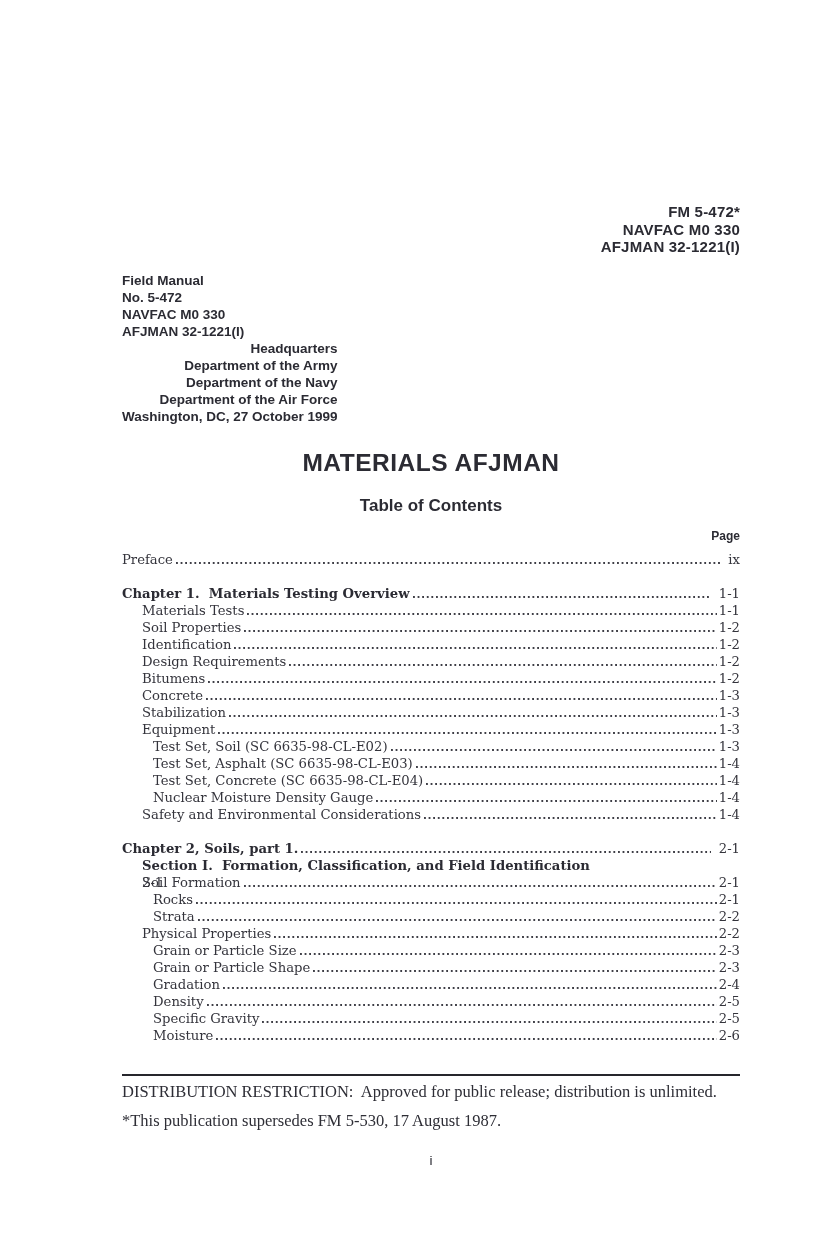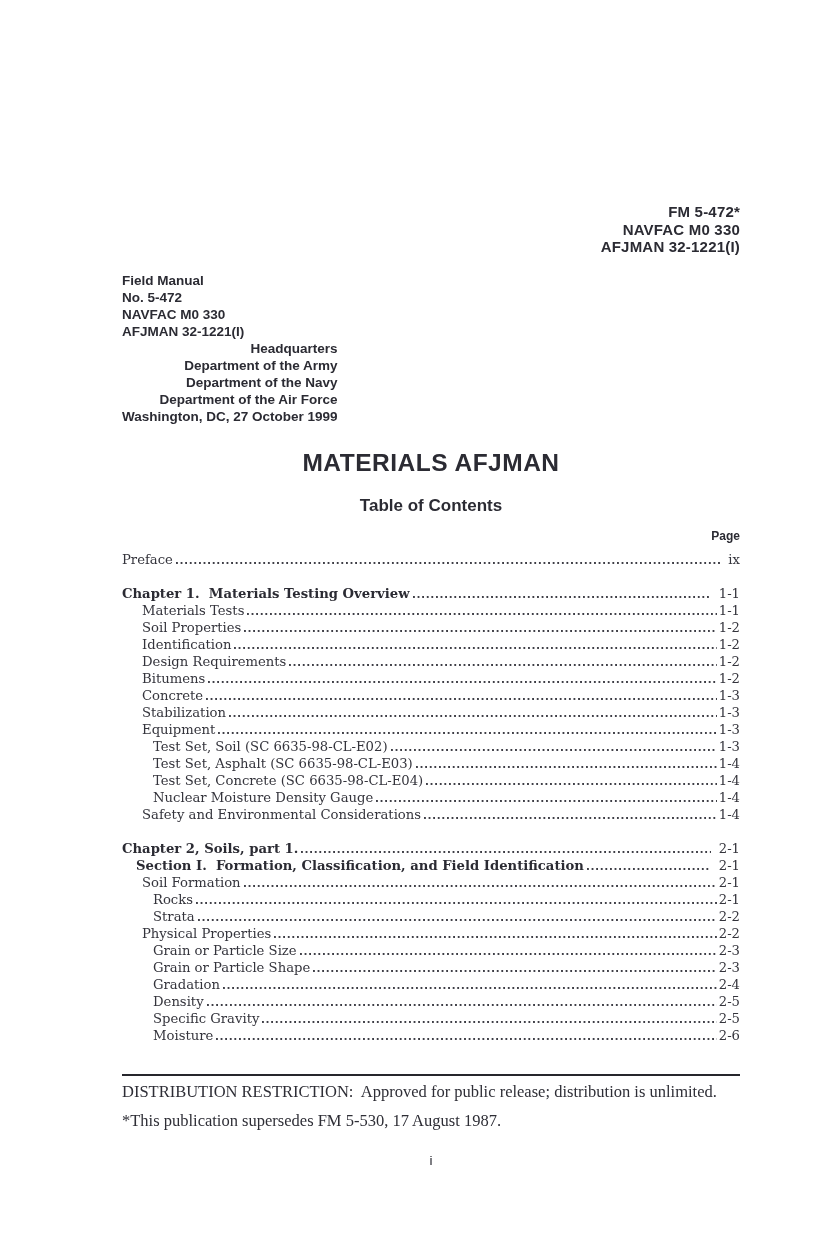--- a/index.html
+++ b/index.html
@@ -68,21 +68,21 @@
   }
   .toc-row {
     display: flex;
     align-items: baseline;
     height: 17px;
     line-height: 17px;
     white-space: nowrap;
   }
   .toc-row.space-before { margin-top: 17px; }
   .toc-row.bold .toc-label { font-weight: bold; color: #2b2b33; }
-  .toc-row.lvl1 { padding-left: 14px; }
+  .toc-row.lvl1 { padding-left: 14px; flex-direction: column; }
   .toc-row.lvl2 { padding-left: 20px; }
   .toc-row.lvl3 { padding-left: 31px; }
   .toc-row.gap .toc-label { }
   .toc-dots {
     flex: 1 1 auto;
     min-width: 10px;
     height: 4px;
     margin: 0 2px 0 3px;
     background-image: radial-gradient(circle at 1px 2.7px, #3c3c44 0.95px, rgba(0,0,0,0) 1.25px);
     background-size: 4.6px 4px;

